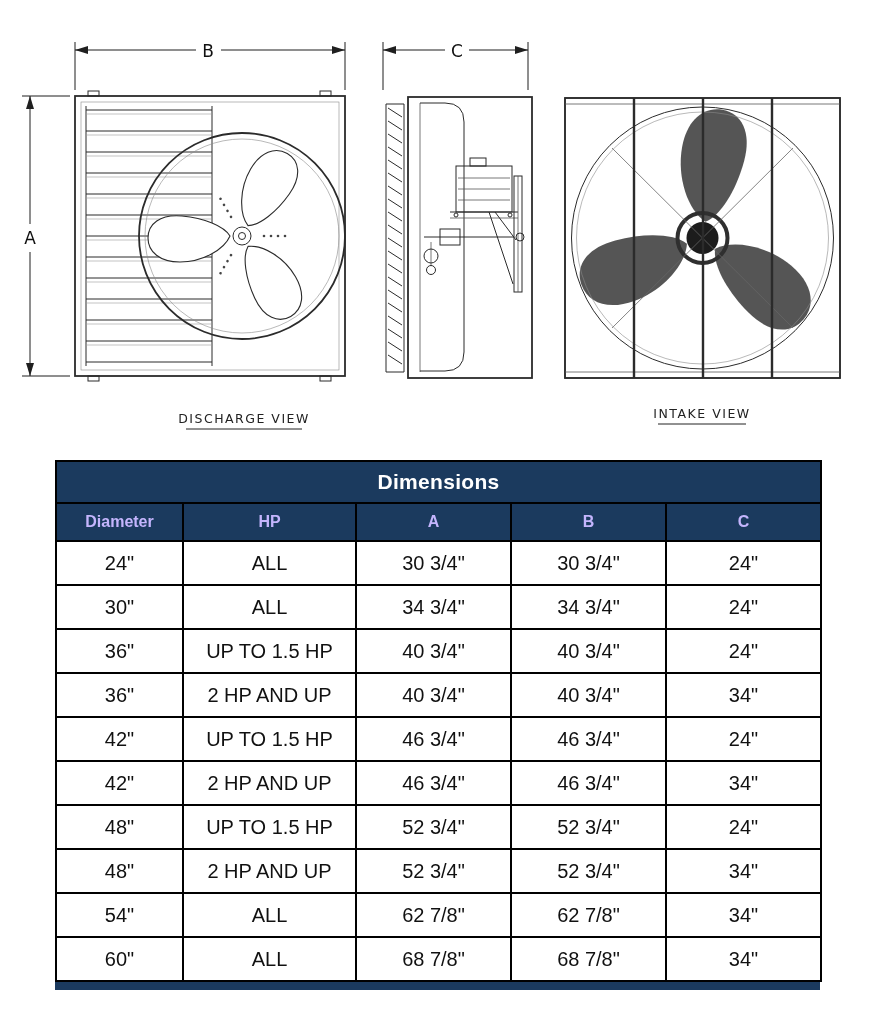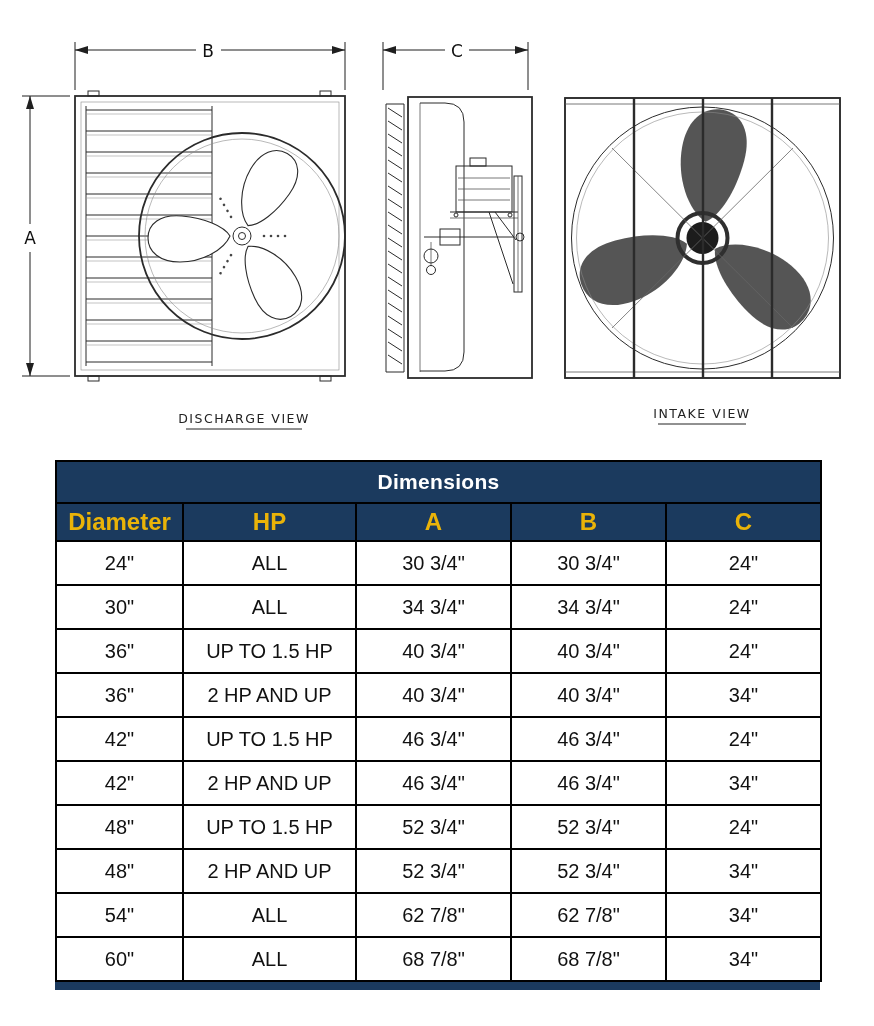--- a/index.html
+++ b/index.html
@@ -39,22 +39,22 @@
   table.dim-table {
     border-collapse:collapse; width:765px; table-layout:fixed;
     font-family:"Liberation Sans", sans-serif;
   }
   .dim-table th, .dim-table td { border:2px solid #000; text-align:center; padding:0; }
   .dim-table .title-cell {
     background:var(--color-header_bg, #1b3a5e); color:#fff;
     font-size:21px; font-weight:bold; height:40px; letter-spacing:0.3px;
   }
   .dim-table .col-header {
-    background:var(--color-header_bg, #1b3a5e); color:#eab308;
-    font-size:24px; font-weight:bold; height:36px;
+    background:var(--color-header_bg, #1b3a5e); color:#c4b5fd;
+    font-size:16px; font-weight:bold; height:36px;
   }
   .dim-table td { font-size:20px; color:#111; height:42px; }
   .bottom-bar { height:8px; width:765px; background:var(--color-header_bg, #1b3a5e); margin-left:55px; }
 </style>
 </head>
 <body>
 
 <div class="page">
 
   <svg id="drawings" width="874" height="440" viewBox="0 0 874 440">

